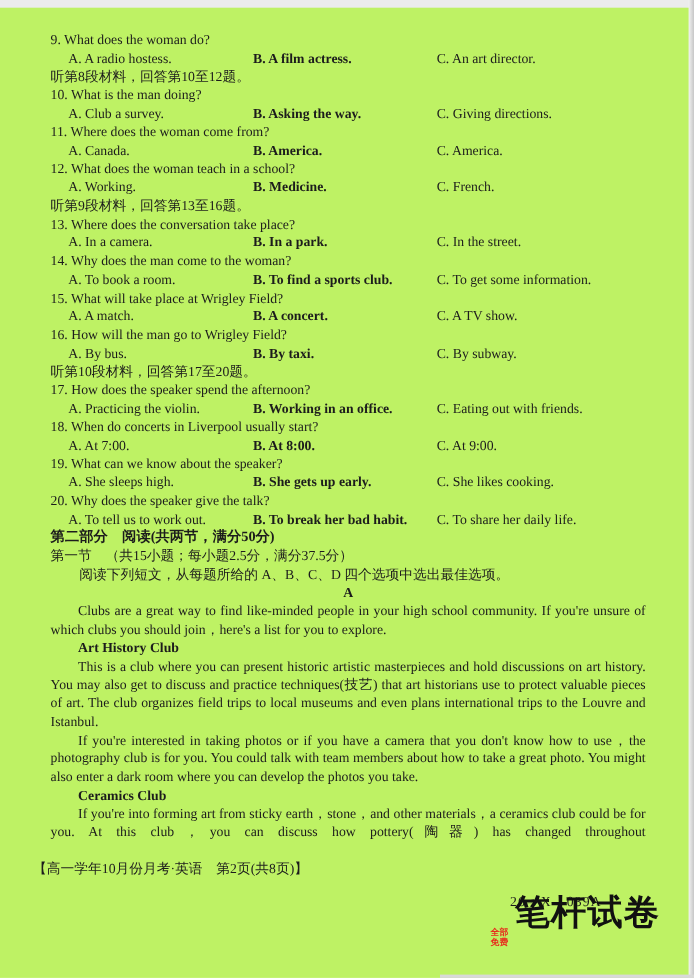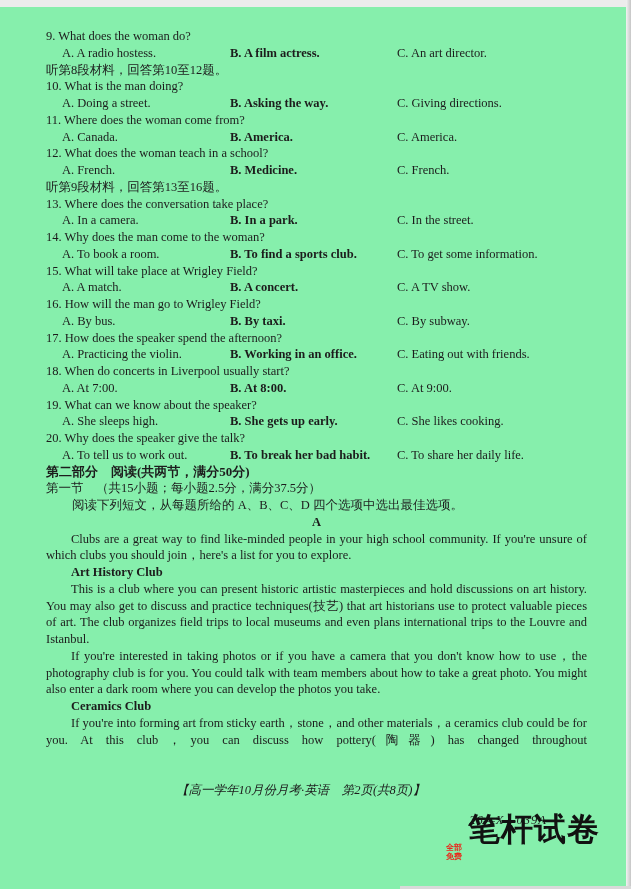--- a/index.html
+++ b/index.html
@@ -1,20 +1,20 @@
 <!DOCTYPE html>
 <html><head>
 <meta charset="utf-8">
 <style>
   html, body { margin: 0; padding: 0; background: #ffffff; }
   .page {
     position: relative;
     width: 631px;
     height: 889px;
-    background: #86efac;
+    background: #bef264;
     overflow: hidden;
     font-family: "Liberation Serif", "DejaVu Serif", serif;
     color: #1c1c1c;
   }
   
   .edge-top   { position: absolute; top: 0; left: 0; right: 0; height: 7px; background: #ececec; }
   .edge-right { position: absolute; top: 0; right: 0; width: 5px; height: 100%;
                 background: linear-gradient(to right, #f2f2f2, #c6c6c6); }
   .edge-bottom-right { position: absolute; bottom: 0; left: 400px; right: 0; height: 3px; background: #d9d9d9; }
 
@@ -40,23 +40,22 @@
   .passage-label { text-align: center; font-weight: bold; }
   .para { text-align: justify; text-indent: 25px; white-space: normal; }
   .para-cut { text-align-last: justify; }
   .club-head { font-weight: bold; padding-left: 25px; }
 
   .footer {
     position: absolute;
     left: 46px;
     top: 782px;
     width: 541px;
-    text-align: center;
+    text-align: left;
     font-size: 12.5px;
-    font-style: italic;
   }
   .footer-text { display: inline-block; position: relative; left: -16px; }
   .footer-code { position: absolute; right: 40px; top: 0; letter-spacing: 1px; margin-top: 31px; }
 
   .watermark { position: absolute; left: 430px; top: 810px; width: 170px; }
   .wm-brand {
     font-size: 32px; font-weight: bold; letter-spacing: 1px;
     text-align: right; line-height: 38px; color: #111;
   }
   .wm-free {
@@ -79,33 +78,33 @@
   <div class="exam-body">
       <div class="line q-text">9. What does the woman do?</div>
       <div class="opt-row">
         <span class="opt opt-a">A. A radio hostess.</span>
         <span class="opt opt-b">B. A film actress.</span>
         <span class="opt opt-c">C. An art director.</span>
       </div>
       <div class="line material">听第8段材料，回答第10至12题。</div>
       <div class="line q-text">10. What is the man doing?</div>
       <div class="opt-row">
-        <span class="opt opt-a">A. Doing a street.</span>
+        <span class="opt opt-a">A. Club a survey.</span>
         <span class="opt opt-b">B. Asking the way.</span>
         <span class="opt opt-c">C. Giving directions.</span>
       </div>
       <div class="line q-text">11. Where does the woman come from?</div>
       <div class="opt-row">
         <span class="opt opt-a">A. Canada.</span>
         <span class="opt opt-b">B. America.</span>
         <span class="opt opt-c">C. America.</span>
       </div>
       <div class="line q-text">12. What does the woman teach in a school?</div>
       <div class="opt-row">
-        <span class="opt opt-a">A. French.</span>
+        <span class="opt opt-a">A. Working.</span>
         <span class="opt opt-b">B. Medicine.</span>
         <span class="opt opt-c">C. French.</span>
       </div>
       <div class="line material">听第9段材料，回答第13至16题。</div>
       <div class="line q-text">13. Where does the conversation take place?</div>
       <div class="opt-row">
         <span class="opt opt-a">A. In a camera.</span>
         <span class="opt opt-b">B. In a park.</span>
         <span class="opt opt-c">C. In the street.</span>
       </div>
@@ -120,20 +119,21 @@
         <span class="opt opt-a">A. A match.</span>
         <span class="opt opt-b">B. A concert.</span>
         <span class="opt opt-c">C. A TV show.</span>
       </div>
       <div class="line q-text">16. How will the man go to Wrigley Field?</div>
       <div class="opt-row">
         <span class="opt opt-a">A. By bus.</span>
         <span class="opt opt-b">B. By taxi.</span>
         <span class="opt opt-c">C. By subway.</span>
       </div>
+      <div class="line material">听第10段材料，回答第17至20题。</div>
       <div class="line q-text">17. How does the speaker spend the afternoon?</div>
       <div class="opt-row">
         <span class="opt opt-a">A. Practicing the violin.</span>
         <span class="opt opt-b">B. Working in an office.</span>
         <span class="opt opt-c">C. Eating out with friends.</span>
       </div>
       <div class="line q-text">18. When do concerts in Liverpool usually start?</div>
       <div class="opt-row">
         <span class="opt opt-a">A. At 7:00.</span>
         <span class="opt opt-b">B. At 8:00.</span>

